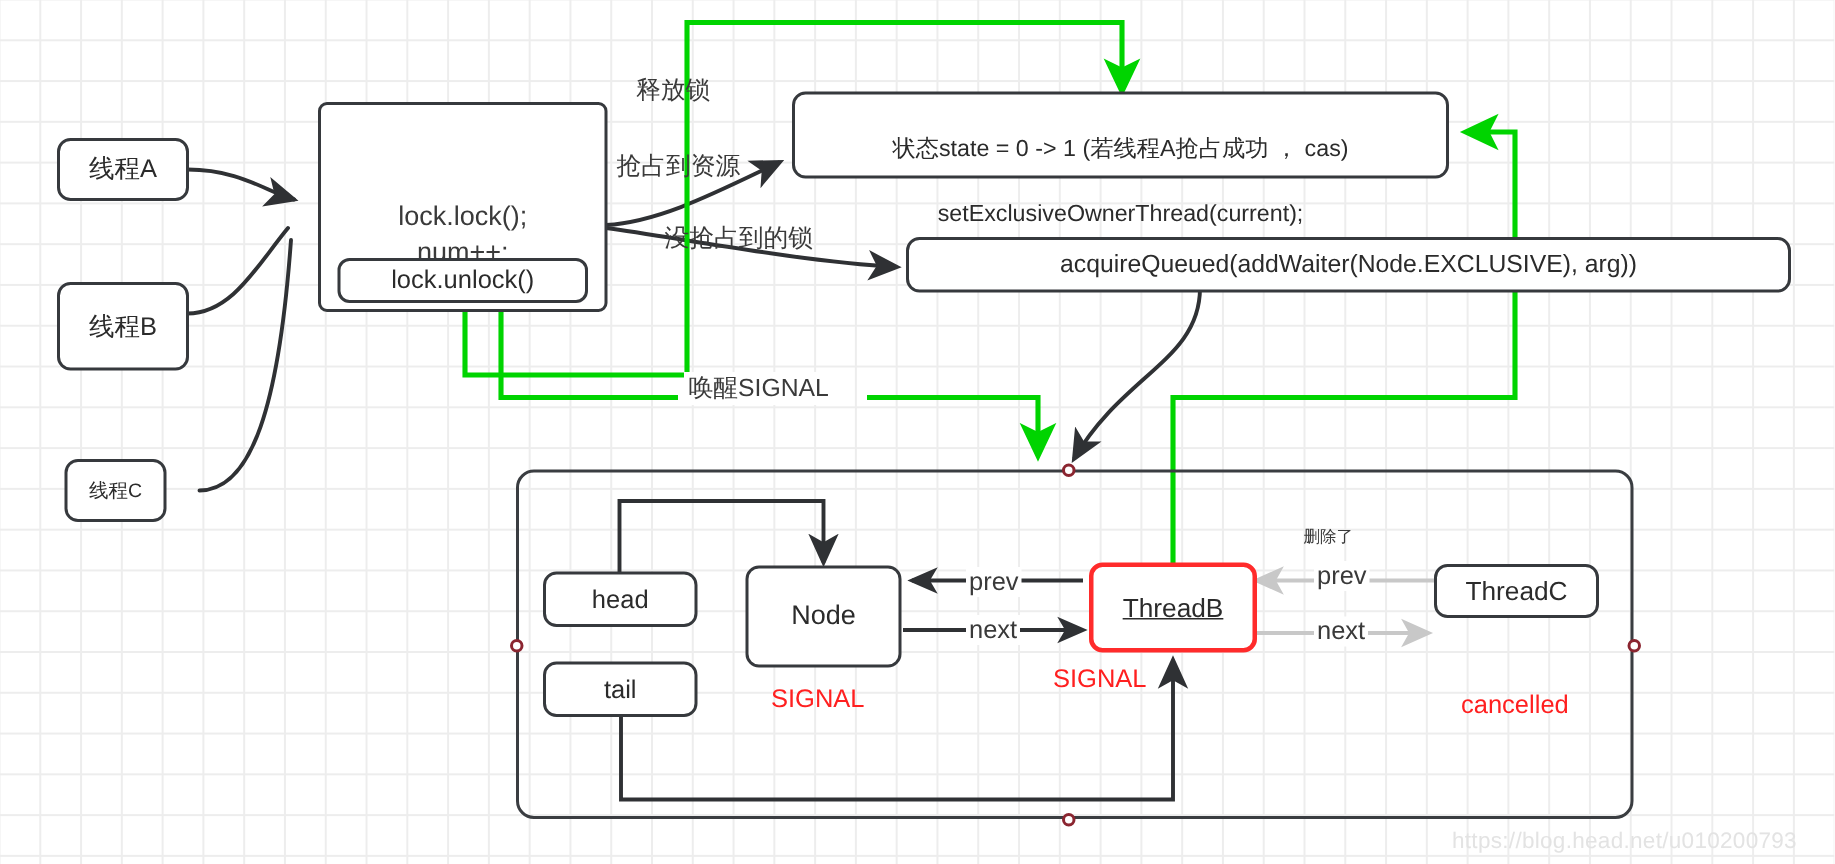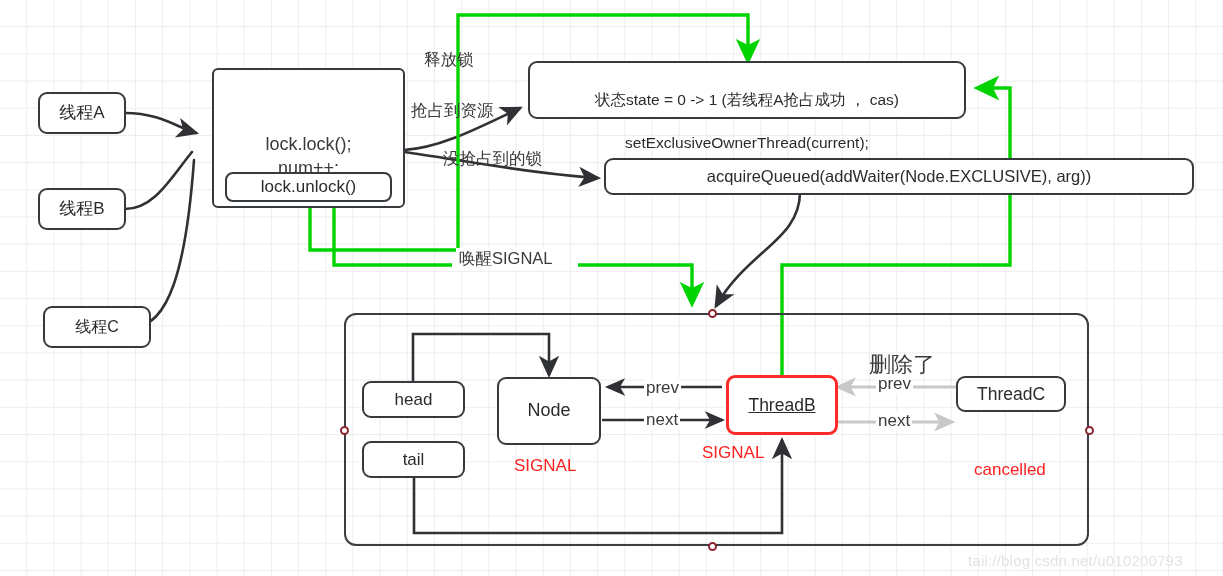--- a/index.html
+++ b/index.html
@@ -137,24 +137,24 @@
 
     <g fill="none" stroke="#c8c8c8" stroke-width="2.8">
       <path d="M958,387 L880,387 L838,387" marker-end="url(#arrowGray)"></path>
       <path d="M832,422 L880,422 L952,422" marker-end="url(#arrowGray)"></path>
     </g>
   </svg>
 
   <div class="box" style="left:38px; top:92px; width:88px; height:42px; font-size:17px;">
     <span>线程A</span>
   </div>
-  <div class="box" style="left:38px; top:188px; width:88px; height:42px; font-size:17px;">
+  <div class="box" style="left:38px; top:188px; width:88px; height:59px; font-size:17px;">
     <span>线程B</span>
   </div>
-  <div class="box" style="left:43px; top:306px; width:108px; height:42px; font-size:16px;">
+  <div class="box" style="left:43px; top:306px; width:68px; height:42px; font-size:13px;">
     <span>线程C</span>
   </div>
 
   <div class="box" style="left:212px; top:68px; width:193px; height:140px; border-radius:6px; display:block;">
     <div style="font-size:18px; text-align:center; padding-top:43px; color:#3a3a3a;">lock.lock();
 num++;</div>
   </div>
   <div class="box" style="left:225px; top:172px; width:167px; height:30px; border-radius:8px; font-size:17px; border-width:2.4px;">
     <span>lock.unlock()</span>
   </div>
@@ -165,21 +165,21 @@
   </div>
 
   <div class="box" style="left:604px; top:158px; width:590px; height:37px; border-radius:9px; font-size:16.5px;">
     <span>acquireQueued(addWaiter(Node.EXCLUSIVE), arg))</span>
   </div>
 
   <div class="lbl" style="left:424px; top:49px; font-size:16.5px;">释放锁</div>
   <div class="lbl" style="left:411px; top:100px; font-size:16.5px;">抢占到资源</div>
   <div class="lbl" style="left:443px; top:148px; font-size:16.5px;">没抢占到的锁</div>
   <div class="lbl" style="left:456px; top:248px; font-size:16.5px; background:#ffffff; padding:0 3px;">唤醒SIGNAL</div>
-  <div class="lbl" style="left:869px; top:350px; font-size:22px;">删除了</div>
+  <div class="lbl" style="left:869px; top:350px; font-size:11px;">删除了</div>
 
   <div class="container-box" style="left:344px; top:313px; width:745px; height:233px;"></div>
   <div class="handle" style="left:340px; top:426px;"></div>
   <div class="handle" style="left:1085px; top:426px;"></div>
   <div class="handle" style="left:708px; top:309px;"></div>
   <div class="handle" style="left:708px; top:542px;"></div>
 
   <div class="box" style="left:362px; top:381px; width:103px; height:37px; font-size:17px;">
     <span>head</span>
   </div>
@@ -199,15 +199,15 @@
   <div class="box" style="left:956px; top:376px; width:110px; height:36px; font-size:17.5px;">
     <span>ThreadC</span>
   </div>
   <div class="lbl red" style="left:974px; top:460px; font-size:17px;">cancelled</div>
 
   <div class="lbl" style="left:644px; top:378px; font-size:17px; background:#ffffff; padding:0 2px;">prev</div>
   <div class="lbl" style="left:644px; top:410px; font-size:17px; background:#ffffff; padding:0 2px;">next</div>
   <div class="lbl" style="left:876px; top:374px; font-size:17px; background:#ffffff; padding:0 2px;">prev</div>
   <div class="lbl" style="left:876px; top:411px; font-size:17px; background:#ffffff; padding:0 2px;">next</div>
 
-  <div class="watermark" style="left:968px; top:552px;">tail://blog.csdn.net/u010200793</div>
+  <div class="watermark" style="left:968px; top:552px;">https://blog.head.net/u010200793</div>
 
 </div>
 
 </body></html>

